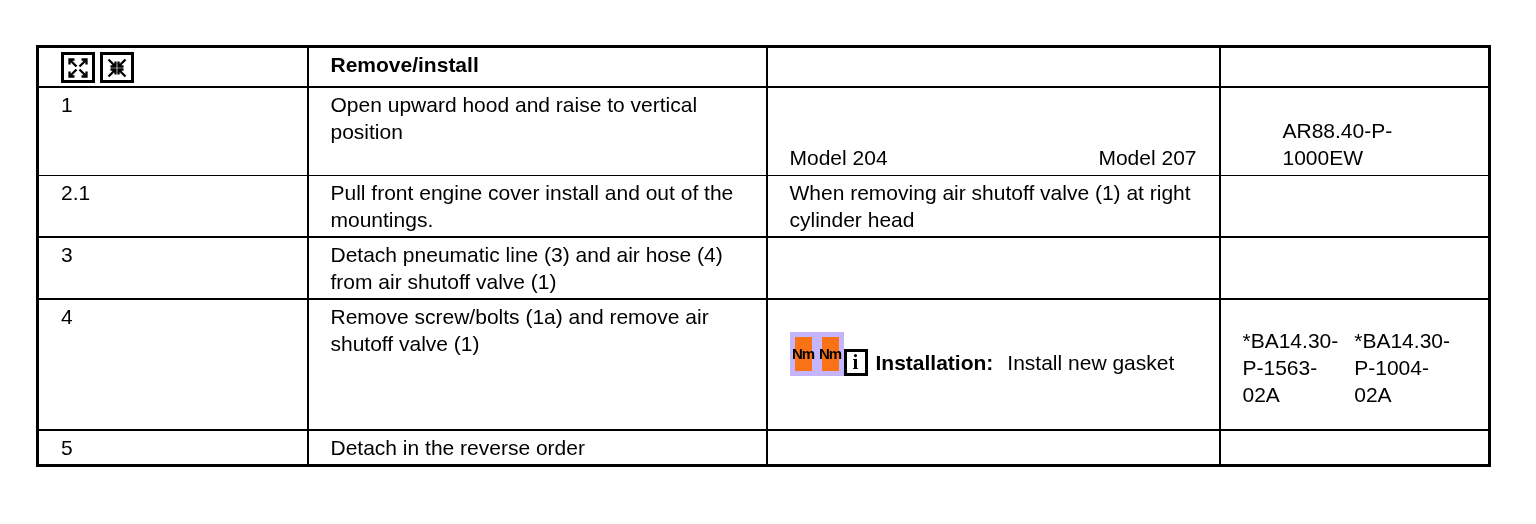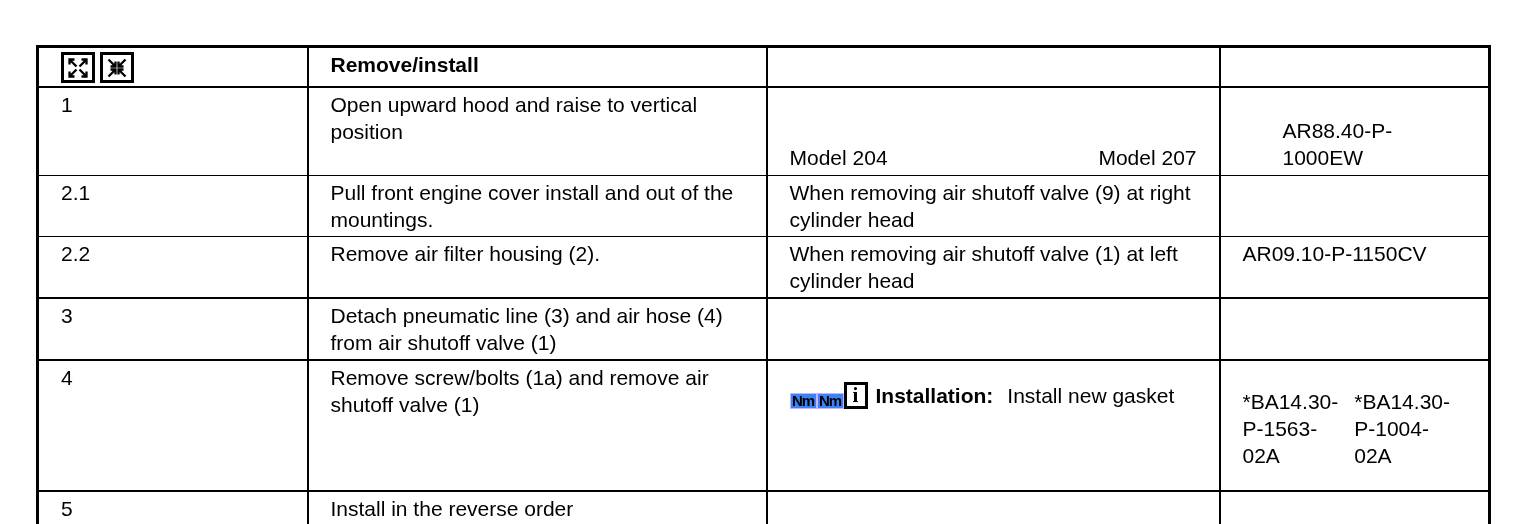--- a/index.html
+++ b/index.html
@@ -37,25 +37,25 @@
     border: 3px solid #000;
     background: #fff;
     display: flex; align-items: center; justify-content: center;
     padding: 0; cursor: pointer;
   }
   .flexcol { display: flex; flex-direction: row; align-items: flex-end; }
   .cell-r1 { height: 80px; justify-content: space-between; }
   .cell-r1-ref { height: 80px; justify-content: flex-end; margin-left: 40px; }
   .nm-box {
     display: inline-flex; align-items: center; justify-content: center;
-    border: 1px solid #c4b5fd;
-    width: 27px; height: 16px;
+    border: 5px solid #c4b5fd;
+    width: 27px; height: 44px;
     font-weight: bold; font-size: 15px; line-height: 1;
     letter-spacing: -1px;
-    background: #3b82f6; cursor: pointer;
+    background: #f97316; cursor: pointer;
   }
   .nm-2 { margin-top: 27px; }
   .info-line { display: flex; align-items: center; margin-top: 12px; }
   .info-box {
     display: inline-flex; align-items: center; justify-content: center;
     border: 3px solid #000;
     width: 24px; height: 27px;
     font-family: "Liberation Serif", "DejaVu Serif", serif;
     font-weight: bold; font-size: 21px; line-height: 1;
     flex: 0 0 auto;
@@ -130,39 +130,25 @@
   </tr>
 
   <tr style="height:56px">
     <td>
       <span>2.1</span>
     </td>
     <td>
       <span>Pull front engine cover install and out of the mountings.</span>
     </td>
     <td>
-      <span>When removing air shutoff valve (9) at right cylinder head</span>
+      <span>When removing air shutoff valve (1) at right cylinder head</span>
     </td>
     <td></td>
   </tr>
 
-  <tr style="height:58px">
-    <td>
-      <span>2.2</span>
-    </td>
-    <td>
-      <span>Remove air filter housing (2).</span>
-    </td>
-    <td>
-      <span>When removing air shutoff valve (1) at left cylinder head</span>
-    </td>
-    <td>
-      <a class="doclink">AR09.10-P-1150CV</a>
-    </td>
-  </tr>
 
   <tr style="height:59px" class="major">
     <td>
       <span>3</span>
     </td>
     <td>
       <span>Detach pneumatic line (3) and air hose (4) from air shutoff valve (1)</span>
     </td>
     <td></td>
     <td></td>
@@ -192,19 +178,19 @@
         <a class="doclink ref-2">*BA14.30-P-1004-02A</a>
       </div>
     </td>
   </tr>
 
   <tr style="height:30px" class="major">
     <td>
       <span>5</span>
     </td>
     <td>
-      <span>Install in the reverse order</span>
+      <span>Detach in the reverse order</span>
     </td>
     <td></td>
     <td></td>
   </tr>
 </tbody>
   </table>
 
 </body></html>

